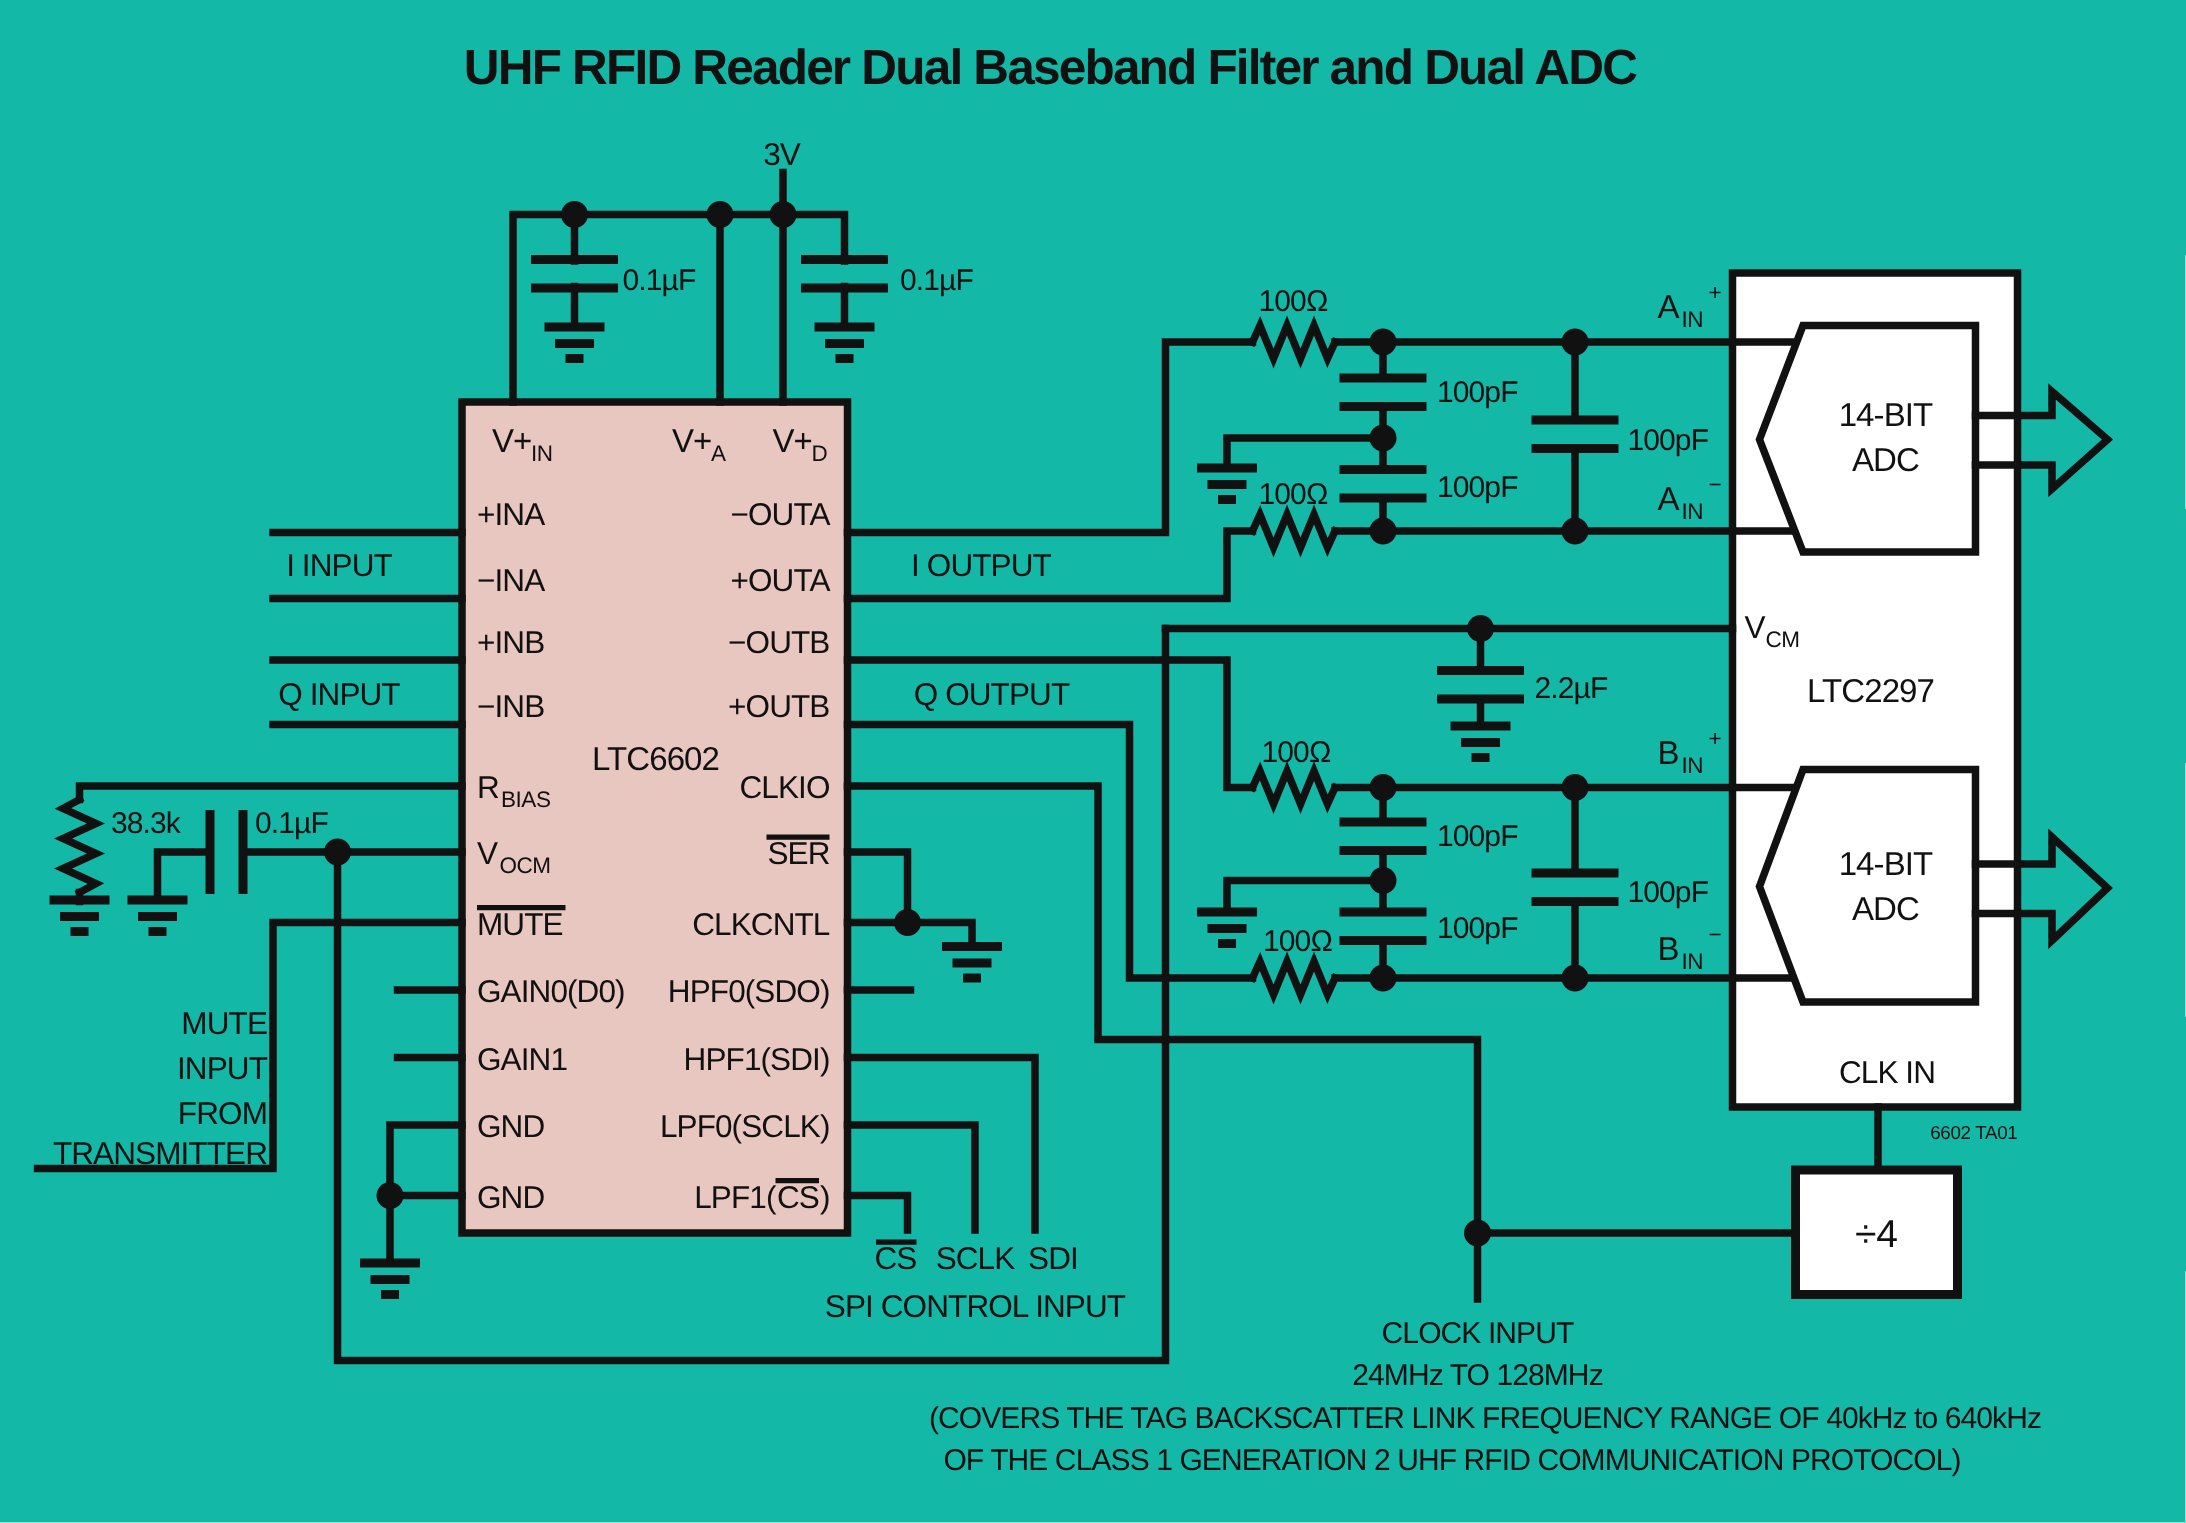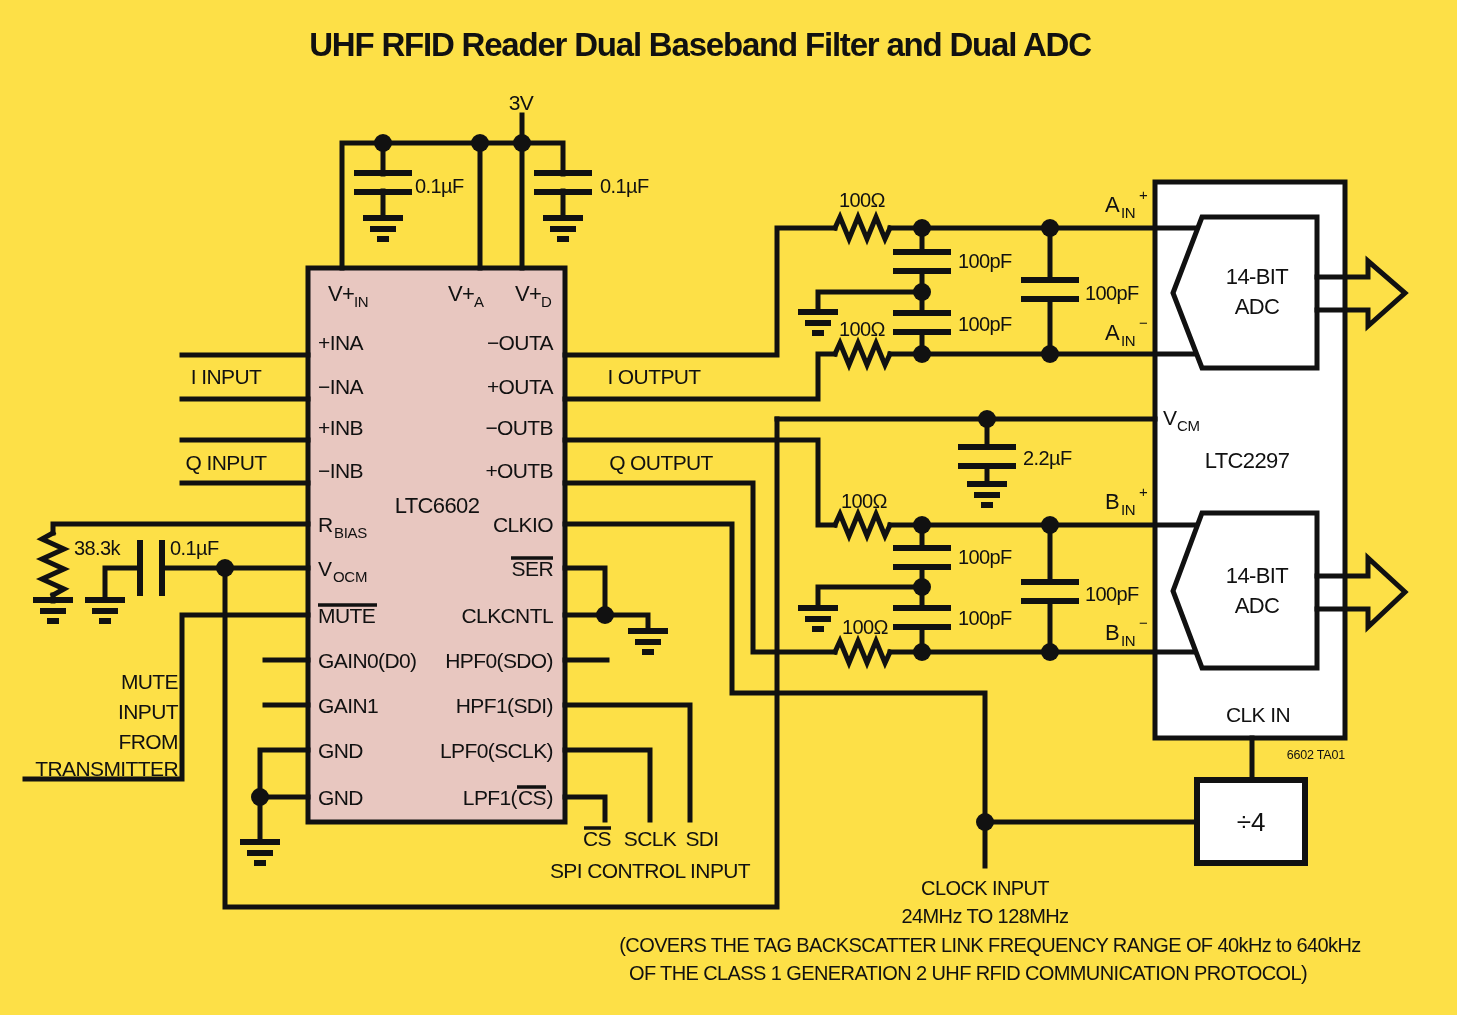--- a/index.html
+++ b/index.html
@@ -1,16 +1,16 @@
 <!DOCTYPE html>
 <html><head>
 <meta charset="utf-8">
 <style>
   html,body{margin:0;padding:0;background:#ffffff;}
-  .stage{position:relative;width:1457px;height:1015px;background:#fde047;overflow:hidden;}
+  .stage{position:relative;width:1457px;height:1015px;background:#14b8a6;overflow:hidden;}
   svg{display:block;}
   svg text{font-family:"Liberation Sans",sans-serif;fill:#111;}
   .w{stroke:#111;stroke-width:5;fill:none;stroke-linecap:square;}
   .w6{stroke:#111;stroke-width:6;fill:none;stroke-linecap:butt;}
   .blk{fill:#fff;stroke:#111;stroke-width:5;}
   .icblk{fill:#e8c7c0;stroke:#111;stroke-width:5;}
   .dot{fill:#111;stroke:none;}
   .ol{stroke:#111;stroke-width:3.5;}
   .title{font-size:33px;font-weight:bold;letter-spacing:-1.2px;}
   .fs26{font-size:26px;}

